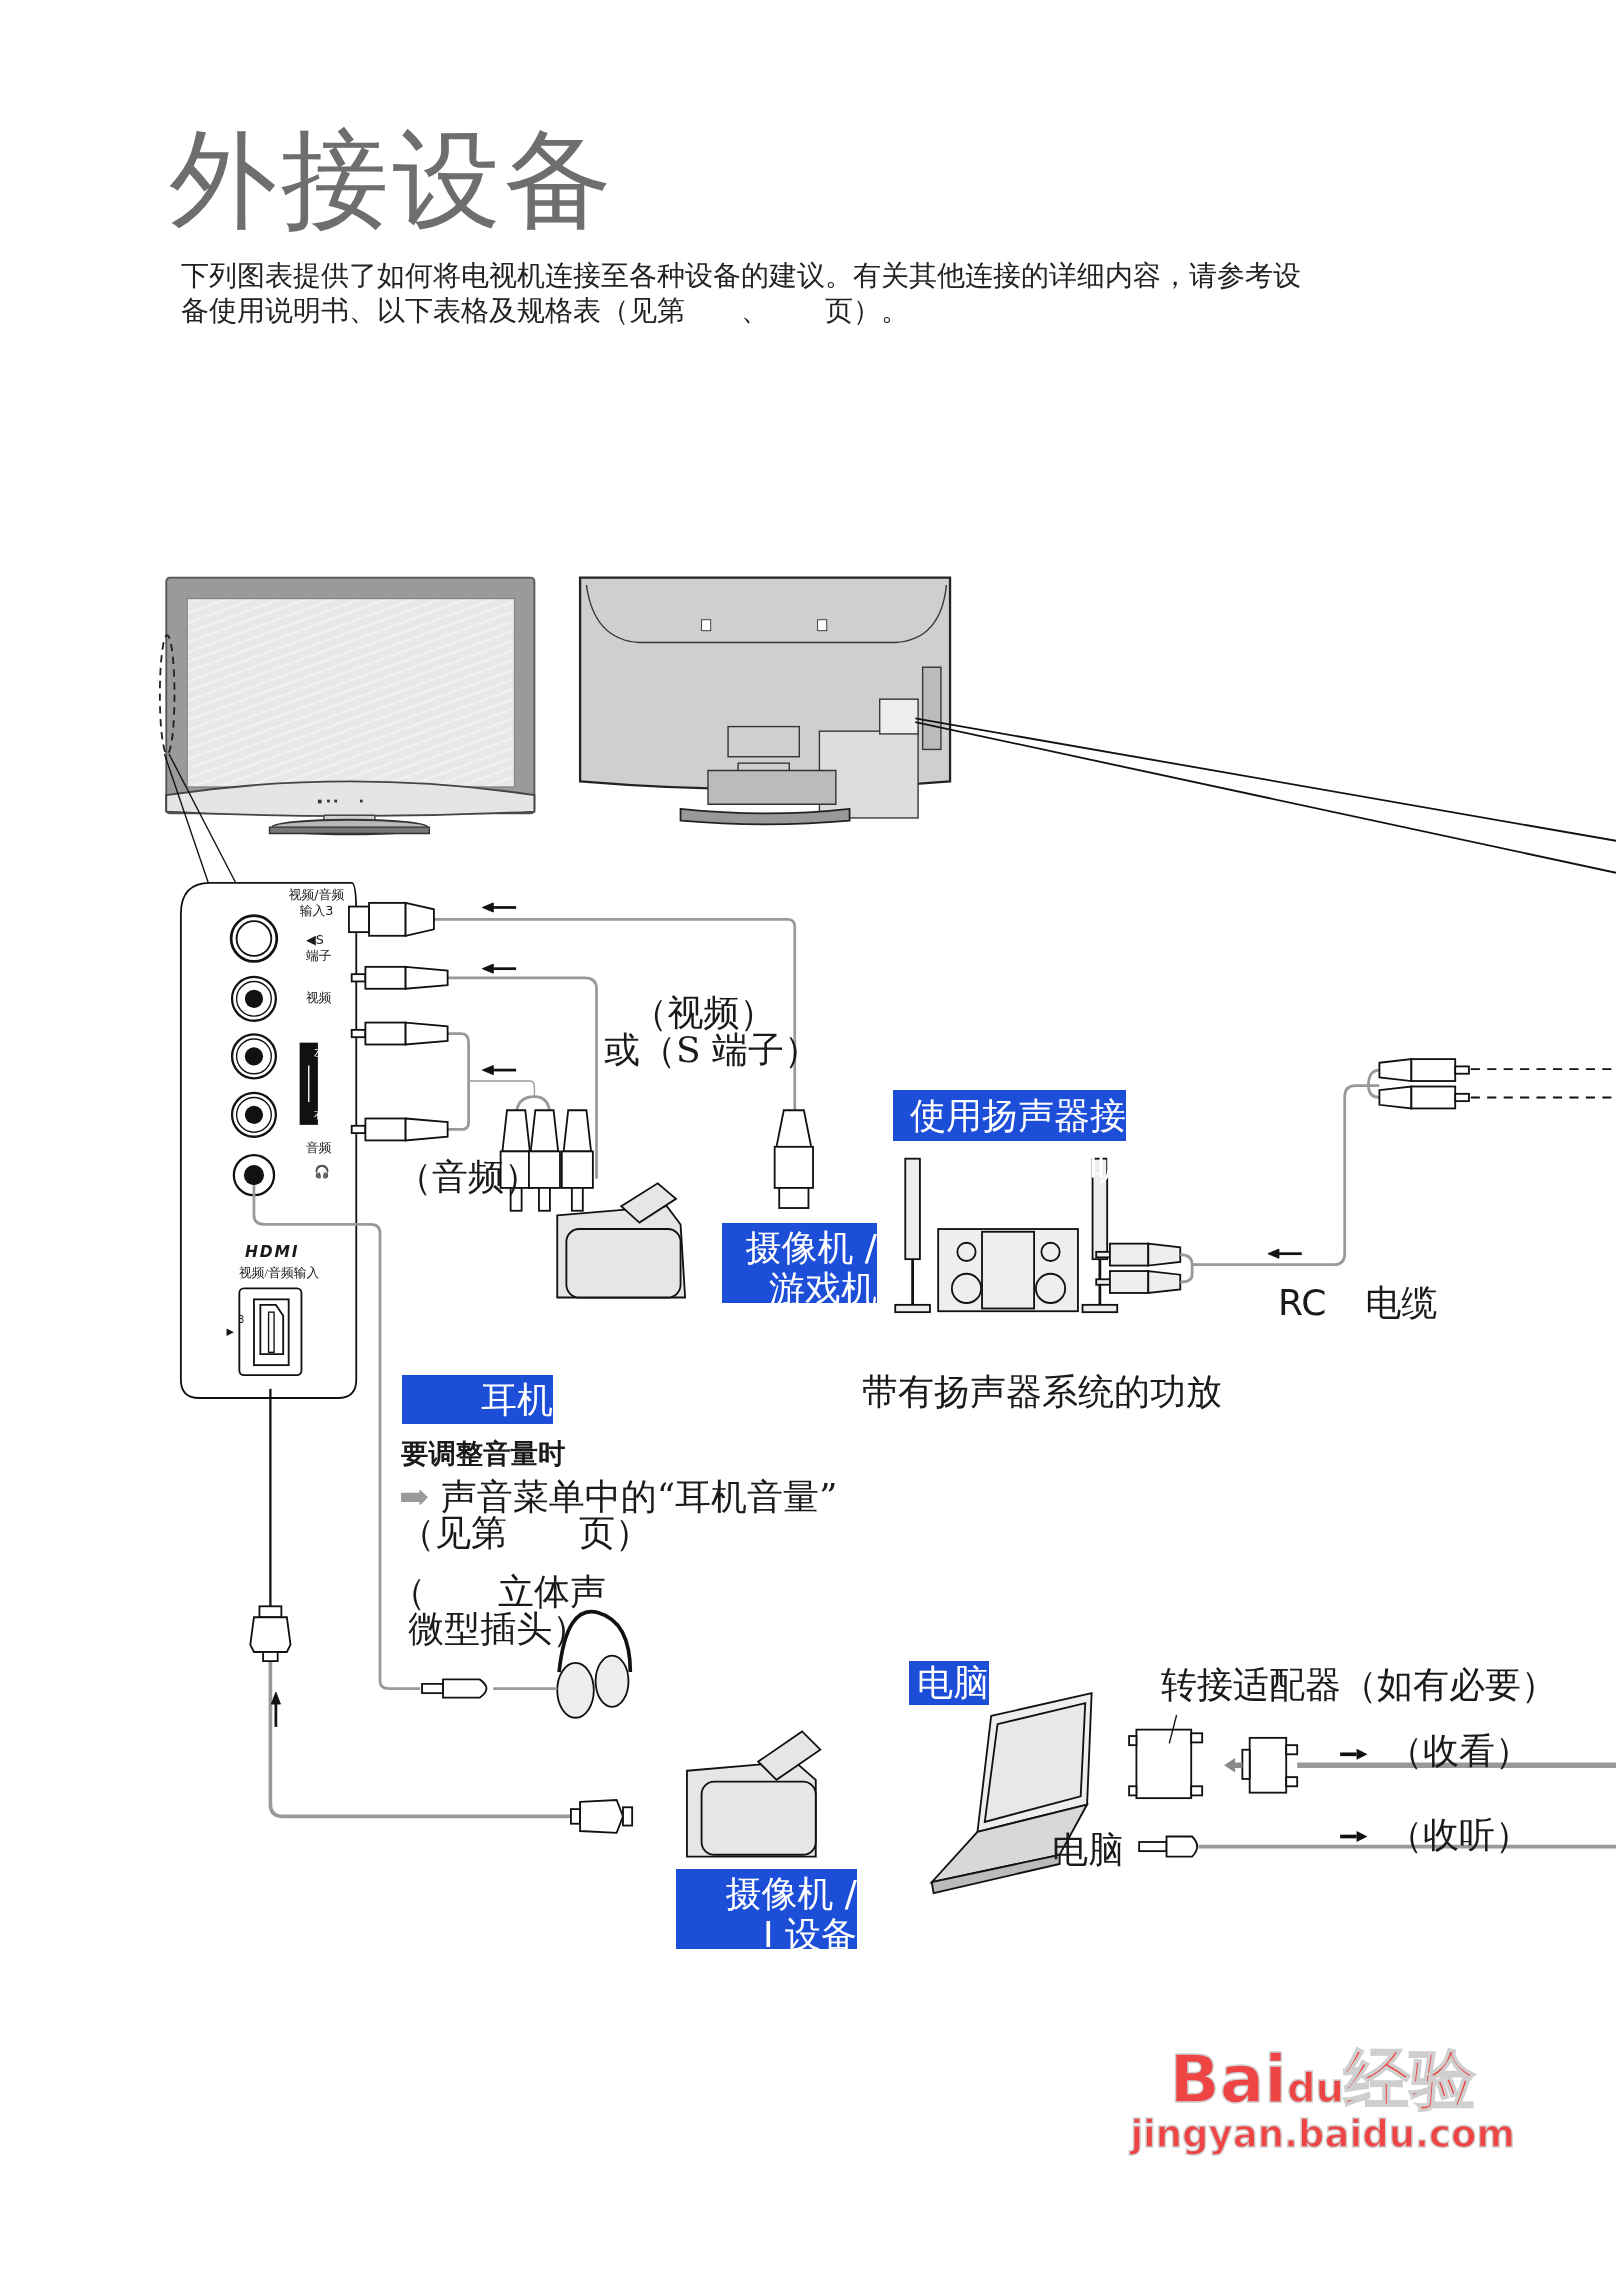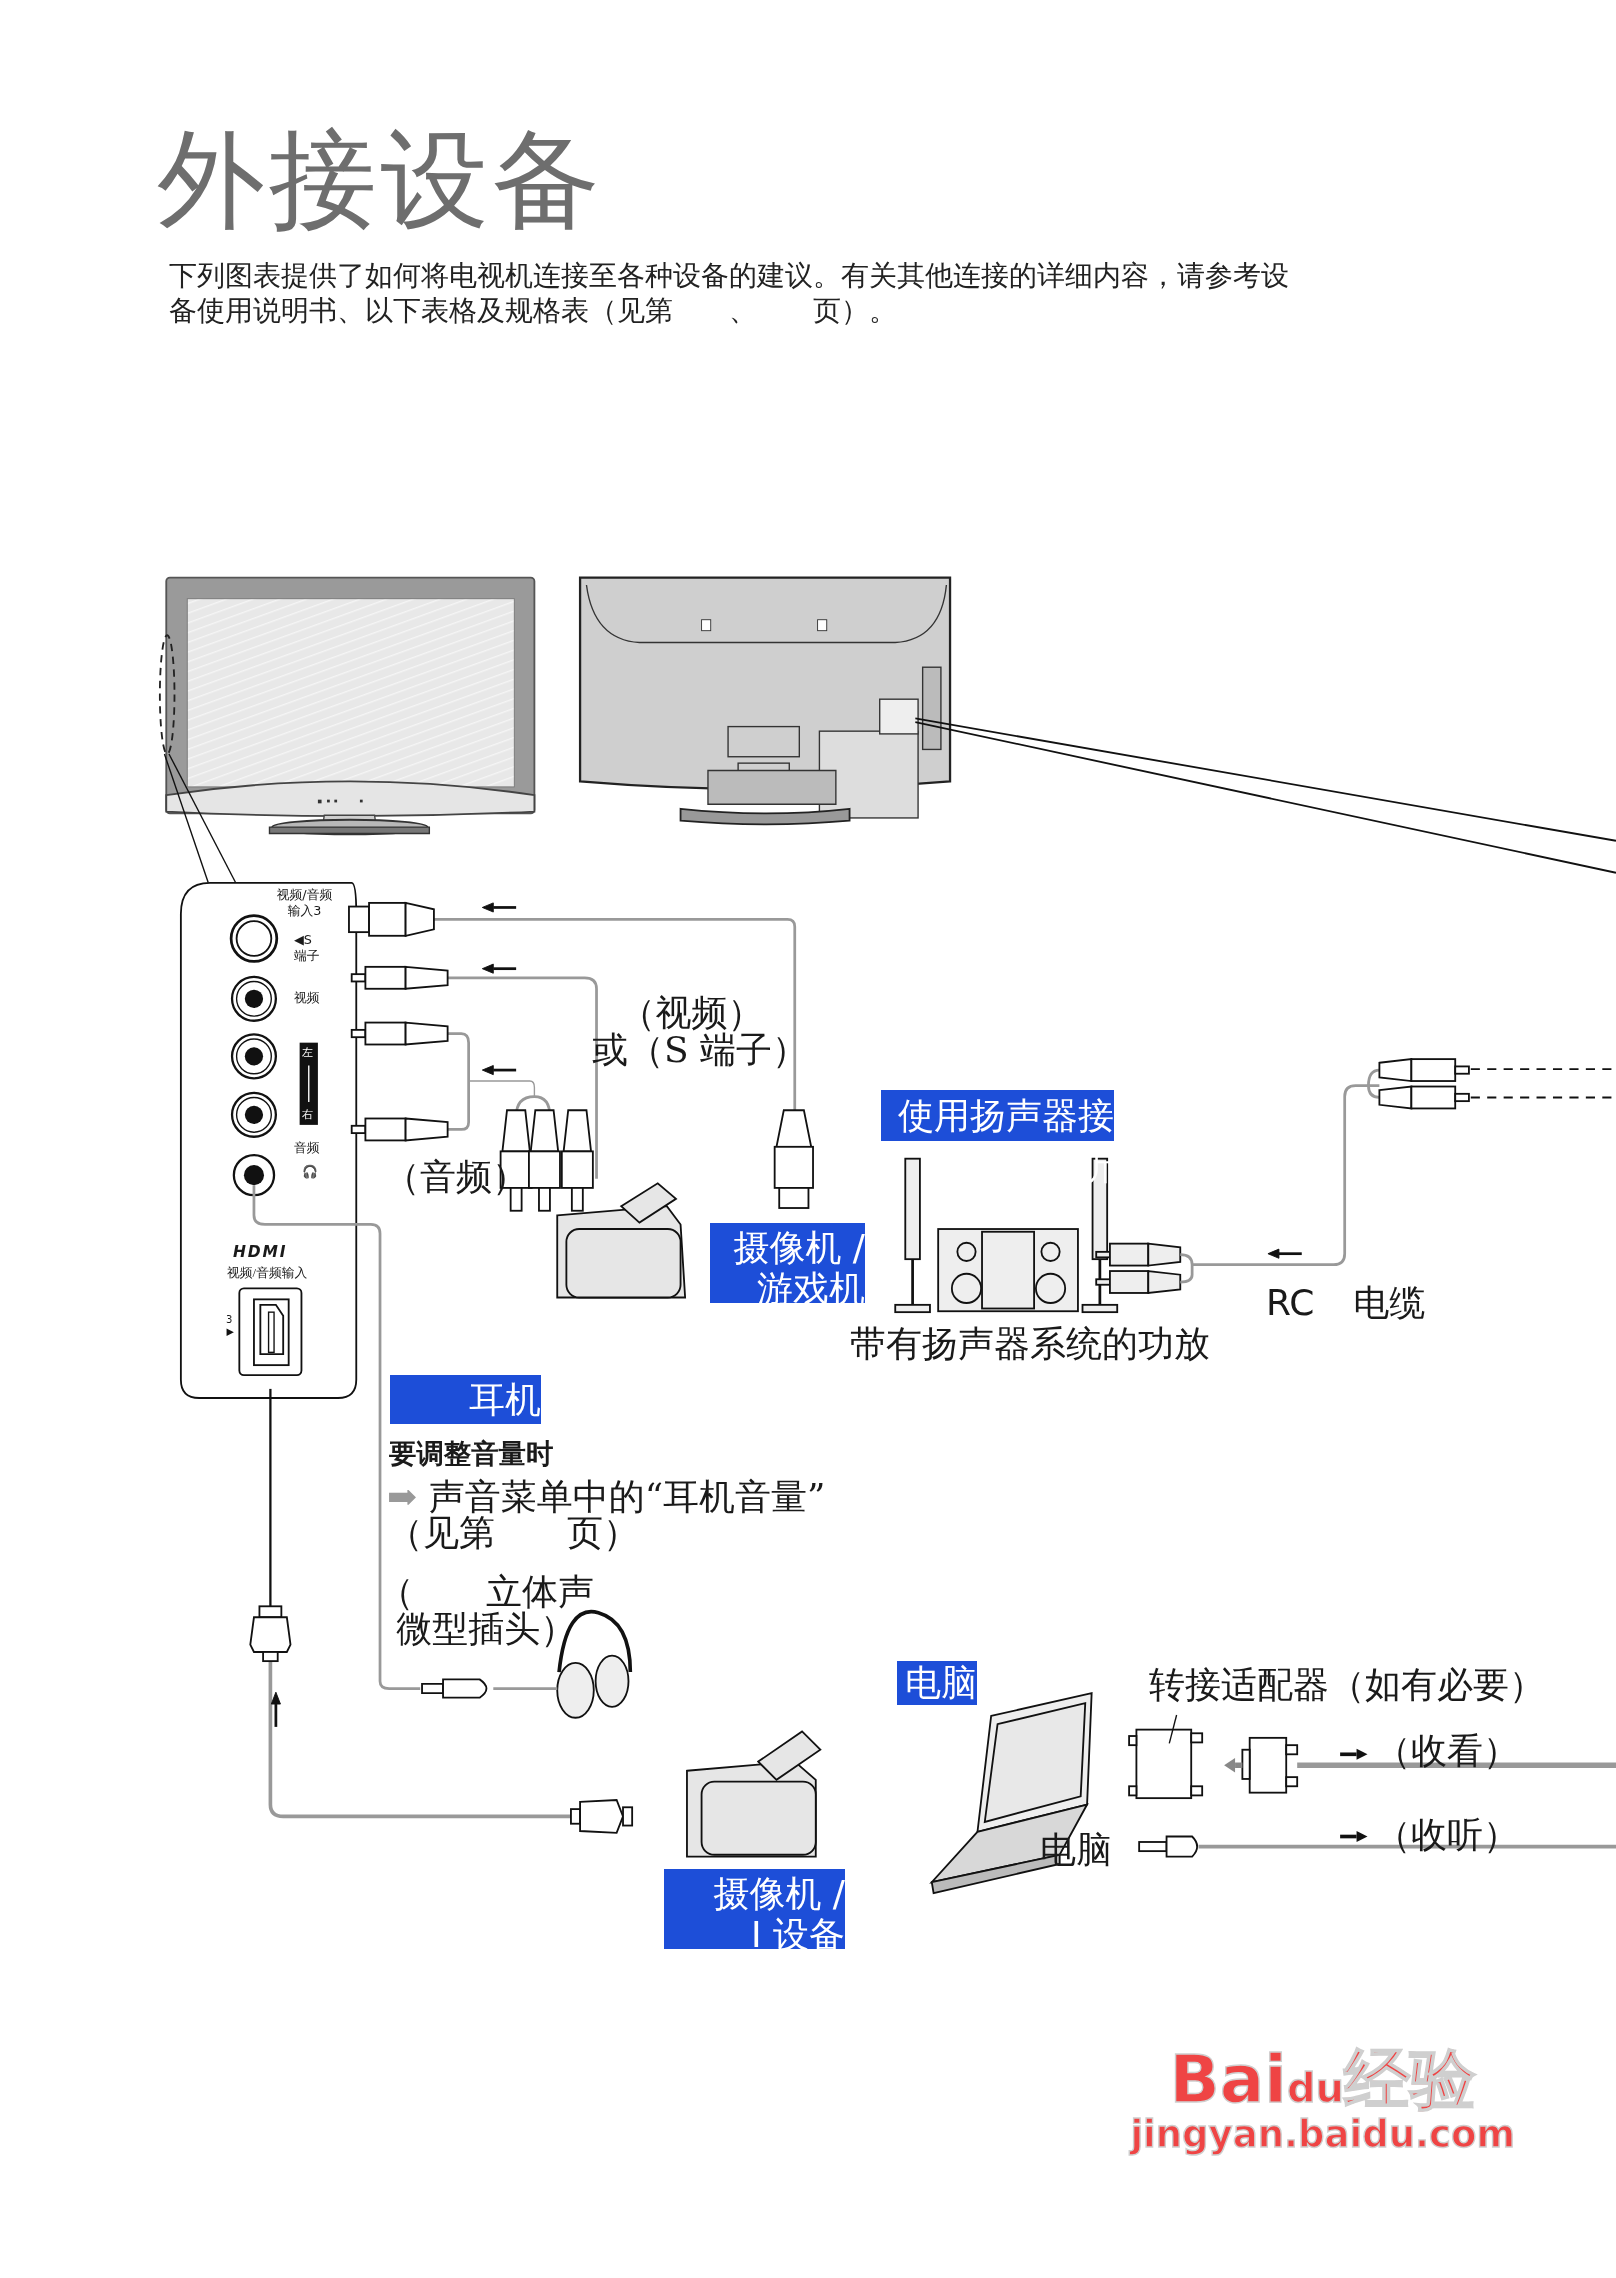--- a/index.html
+++ b/index.html
@@ -1,18 +1,18 @@
 <!DOCTYPE html>
 <html style="font-size:14.6px"><head>
 <meta charset="utf-8">
 <style>
   html, body { margin:0; padding:0; background:#ffffff; }
   body { width:1616px; height:2279px; position:relative; overflow:hidden;
          font-family:"DejaVu Serif","Liberation Serif",serif; color:#1a1a1a; }
-  .abs { position:absolute; }
+  .abs { position:absolute;margin-left:12px; }
   .title { left:157px; top:126px; font-family:"DejaVu Sans","Liberation Sans",sans-serif;
            font-size:108px; color:#6e6e6e; letter-spacing:3.7px; line-height:1; }
   .intro { left:169px; top:258px; width:1371px; font-size:28px; line-height:35px; color:#222; }
   .label-box { background:#1d4ed8; color:#ffffff; font-family:"DejaVu Sans","Liberation Sans",sans-serif;
                text-align:right; line-height:1.15; }
   .sans { font-family:"DejaVu Sans","Liberation Sans",sans-serif; }
   .serif { font-family:"DejaVu Serif","Liberation Serif",serif; }
   .t30 { font-size:36px; }
   .small { font-size:12.8px; font-family:"DejaVu Sans","Liberation Sans",sans-serif; }
   svg { position:absolute; left:0; top:0; }
@@ -277,21 +277,21 @@
 <div class="abs serif t30" style="left:592px;top:994px;line-height:37px;">
   <div style="padding-left:27.4px;">（视频）</div>
   <div>或（S 端子）</div>
 </div>
 <div class="abs label-box t30" style="left:710px;top:1223px;width:155px;height:80px;padding-top:3.7px;box-sizing:border-box;">
   <div>摄像机 /</div>
   <div>游戏机</div>
 </div>
 
 <div class="abs label-box t30" style="left:881px;top:1090px;width:233px;height:51px;line-height:51px;">使用扬声器接听</div>
-<div class="abs serif t30" style="left:850px;top:1320px;">带有扬声器系统的功放</div>
+<div class="abs serif t30" style="left:850px;top:1368px;">带有扬声器系统的功放</div>
 <div class="abs t30" style="left:1266px;top:1279px;">
   <span class="sans">RC</span>
   <span class="serif" style="margin-left:27.4px;">电缆</span>
 </div>
 
 <div class="abs label-box t30" style="left:390px;top:1375px;width:151px;height:49px;line-height:49px;">耳机</div>
 <div class="abs sans" style="left:389px;top:1436px;font-size:27.4px;font-weight:bold;">要调整音量时</div>
 <div class="abs serif t30" style="left:387px;top:1473px;">
   <span style="color:#999;">➡</span>
   <span>声音菜单中的“耳机音量”</span>

